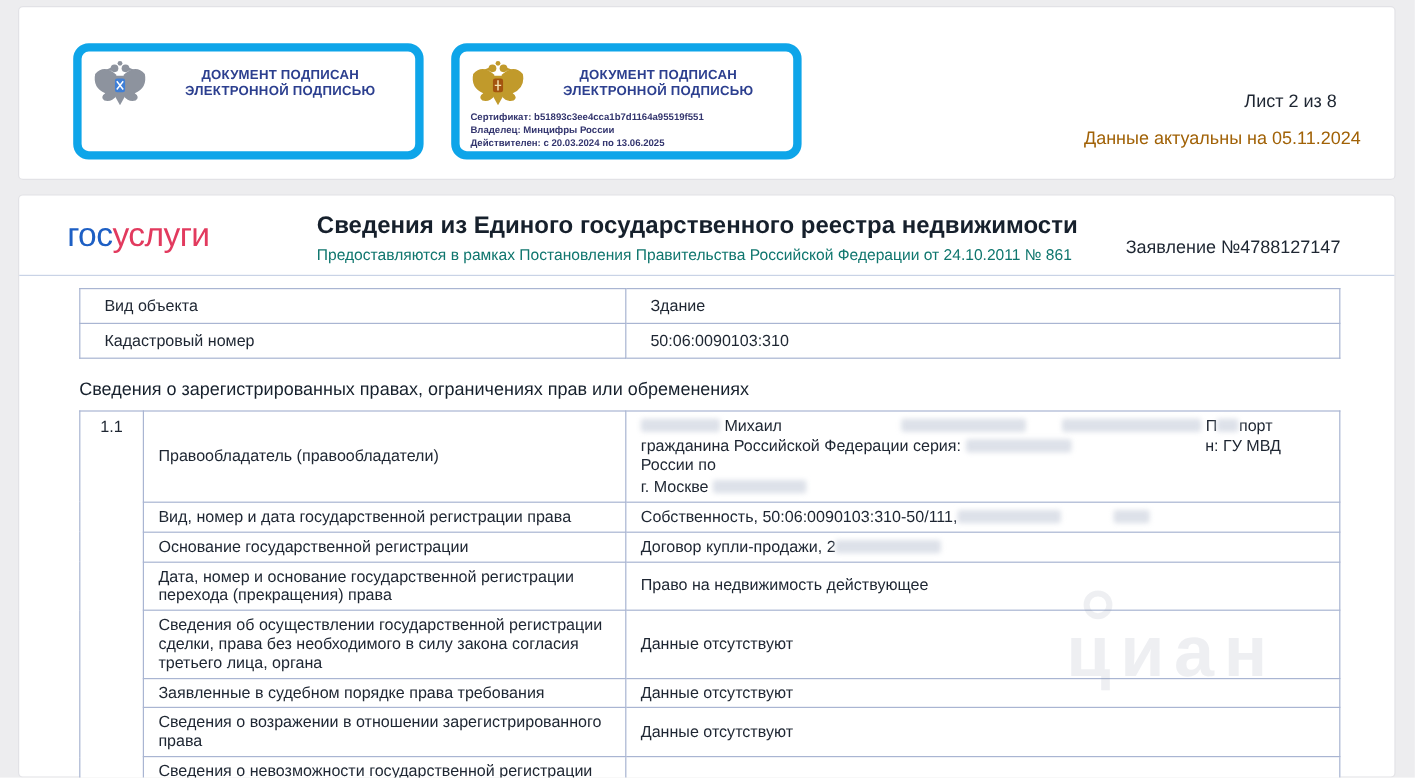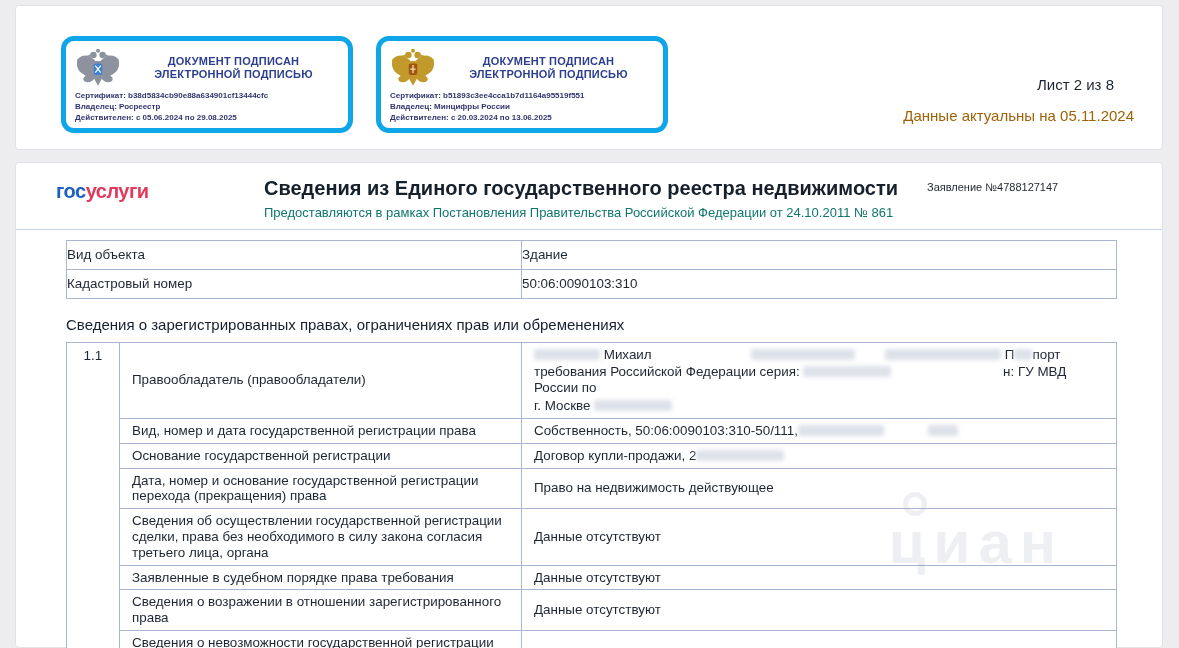--- a/index.html
+++ b/index.html
@@ -16,21 +16,21 @@
     background:#ffffff;
     border:1px solid #e2e2e6;
     border-radius:4px;
   }
   #card-top { left:15px; top:5px; width:1148px; height:145px; }
   #card-main { left:15px; top:162px; width:1148px; height:486px; }
 
   
   .stamp {
     position:absolute; top:30px; width:292px; height:97px;
-    border:5px solid #0ea5e9; border-radius:13px; background:#fff;
+    border:7px solid #0ea5e9; border-radius:13px; background:#fff;
     padding:7px 9px 5px 9px;
   }
   #stamp-1 { left:45px; }
   #stamp-2 { left:360px; }
   .stamp-top { display:flex; align-items:center; gap:7px; }
   .stamp-emblem { width:46px; height:40px; flex:0 0 auto; }
   .stamp-title {
     flex:1; text-align:center; font-weight:bold; color:#2c3f8f;
     font-size:11px; line-height:1.2; letter-spacing:.2px;
   }
@@ -38,35 +38,35 @@
 
   .sheet-info  { position:absolute; top:70px;  right:48px; font-size:15px; color:#1e2632; }
   .actual-info { position:absolute; top:101px; right:28px; font-size:15px; color:#a16207; }
 
   
   .main-header {
     display:flex; align-items:flex-start;
     padding:14px 45px 9px 40px;
     border-bottom:1px solid #c9d3e6;
   }
-  .logo { width:208px; font-size:20px; font-weight:bold; margin-top:3px; letter-spacing:-.5px; }
+  .logo { width:208px; font-size:28px; font-weight:normal; margin-top:3px; letter-spacing:-.5px; }
   .logo .p1 { color:#1d5fc4; }
   .logo .p2 { color:#e23a5e; }
   .header-center { flex:1; }
   .doc-title { font-size:20px; font-weight:bold; color:#16202c; }
   .doc-subtitle { font-size:13px; margin-top:5px; color:#0f766e; }
-  .application { width:190px; text-align:left; font-size:11px; margin-top:4px; }
+  .application { width:190px; text-align:right; font-size:15px; margin-top:21px; }
 
   .content { padding:10px 45px 0 50px; position:relative; }
 
   table { border-collapse:collapse; width:100%; table-layout:fixed;
           font-size:13.4px; line-height:1.18; color:#1e2632; }
   td { border:1px solid #a9b5d2; padding:4px 12px; vertical-align:middle; background:#fff; }
   #object-table { margin-bottom:17px; }
-  #object-table td { padding:6px 0; }
+  #object-table td { padding:6px 20px; }
 
   .section-heading { font-size:15px; font-weight:normal; color:#16202c; margin:0 0 9px 0; }
 
   #rights-table td.num { text-align:center; vertical-align:top; padding-top:5px; font-size:13.5px; }
   #rights-table td.lbl { }
   #rights-table td.val { }
   .vline { display:block; }
   .vline + .vline { margin-top:2px; }
 
   
@@ -104,25 +104,20 @@
           <path d="M20.5 8 L15 10.5 L20.5 12Z"></path>
           <path d="M39.5 8 L45 10.5 L39.5 12Z"></path>
           <circle cx="30" cy="3.5" r="2.6"></circle>
           <path d="M25 17 H35 V40 L30 49 L25 40Z"></path>
         </g>
         <rect x="24.5" y="20" width="11" height="15" rx="2.5" fill="#3f7fd6"></rect>
         <path d="M26.5 23 L33.5 32 M33.5 23 L26.5 32" stroke="#ffffff" stroke-width="1.6"></path>
       </svg>
       <div class="stamp-title">ДОКУМЕНТ ПОДПИСАН ЭЛЕКТРОННОЙ ПОДПИСЬЮ</div>
     </div>
-    <div class="stamp-lines">
-      <div>Сертификат: b38d5834cb90e88a634901cf13444cfc</div>
-      <div>Владелец: Росреестр</div>
-      <div>Действителен: с 05.06.2024 по 29.08.2025</div>
-    </div>
   </div>
 
   <div class="stamp" id="stamp-2">
     <div class="stamp-top">
       <svg class="stamp-emblem" viewBox="0 0 60 52">
         <g fill="#c19a2b">
           <path d="M3 15 Q0 30 14 36 Q8 40 13 44 Q21 46 26 39 L26 16 Q13 4 3 15Z"></path>
           <path d="M57 15 Q60 30 46 36 Q52 40 47 44 Q39 46 34 39 L34 16 Q47 4 57 15Z"></path>
           <circle cx="24" cy="9" r="4.2"></circle>
           <circle cx="36" cy="9" r="4.2"></circle>
@@ -189,21 +184,21 @@
       <tbody>
           <tr>
         <td class="num" rowspan="8">1.1</td>
         <td class="lbl">Правообладатель (правообладатели)</td>
         <td class="val">
           <span class="vline"><span class="rx" style="width:66px"></span>
             <span>Михаил</span>
             <span class="sp" style="width:96px"></span><span class="rx" style="width:104px"></span>
             <span class="sp" style="width:26px"></span><span class="rx" style="width:116px"></span>
             П<span class="rx" style="width:18px"></span><span>порт</span></span>
-          <span class="vline"><span>требования Российской Федерации серия:</span>
+          <span class="vline"><span>гражданина Российской Федерации серия:</span>
             <span class="rx" style="width:88px"></span>
             <span class="sp" style="width:108px"></span><span>н: ГУ МВД России по</span></span>
           <span class="vline"><span>г. Москве</span>
             <span class="rx" style="width:78px"></span></span>
         </td>
       </tr>
 
       <tr>
         <td class="lbl">Вид, номер и дата государственной регистрации права</td>
         <td class="val">

